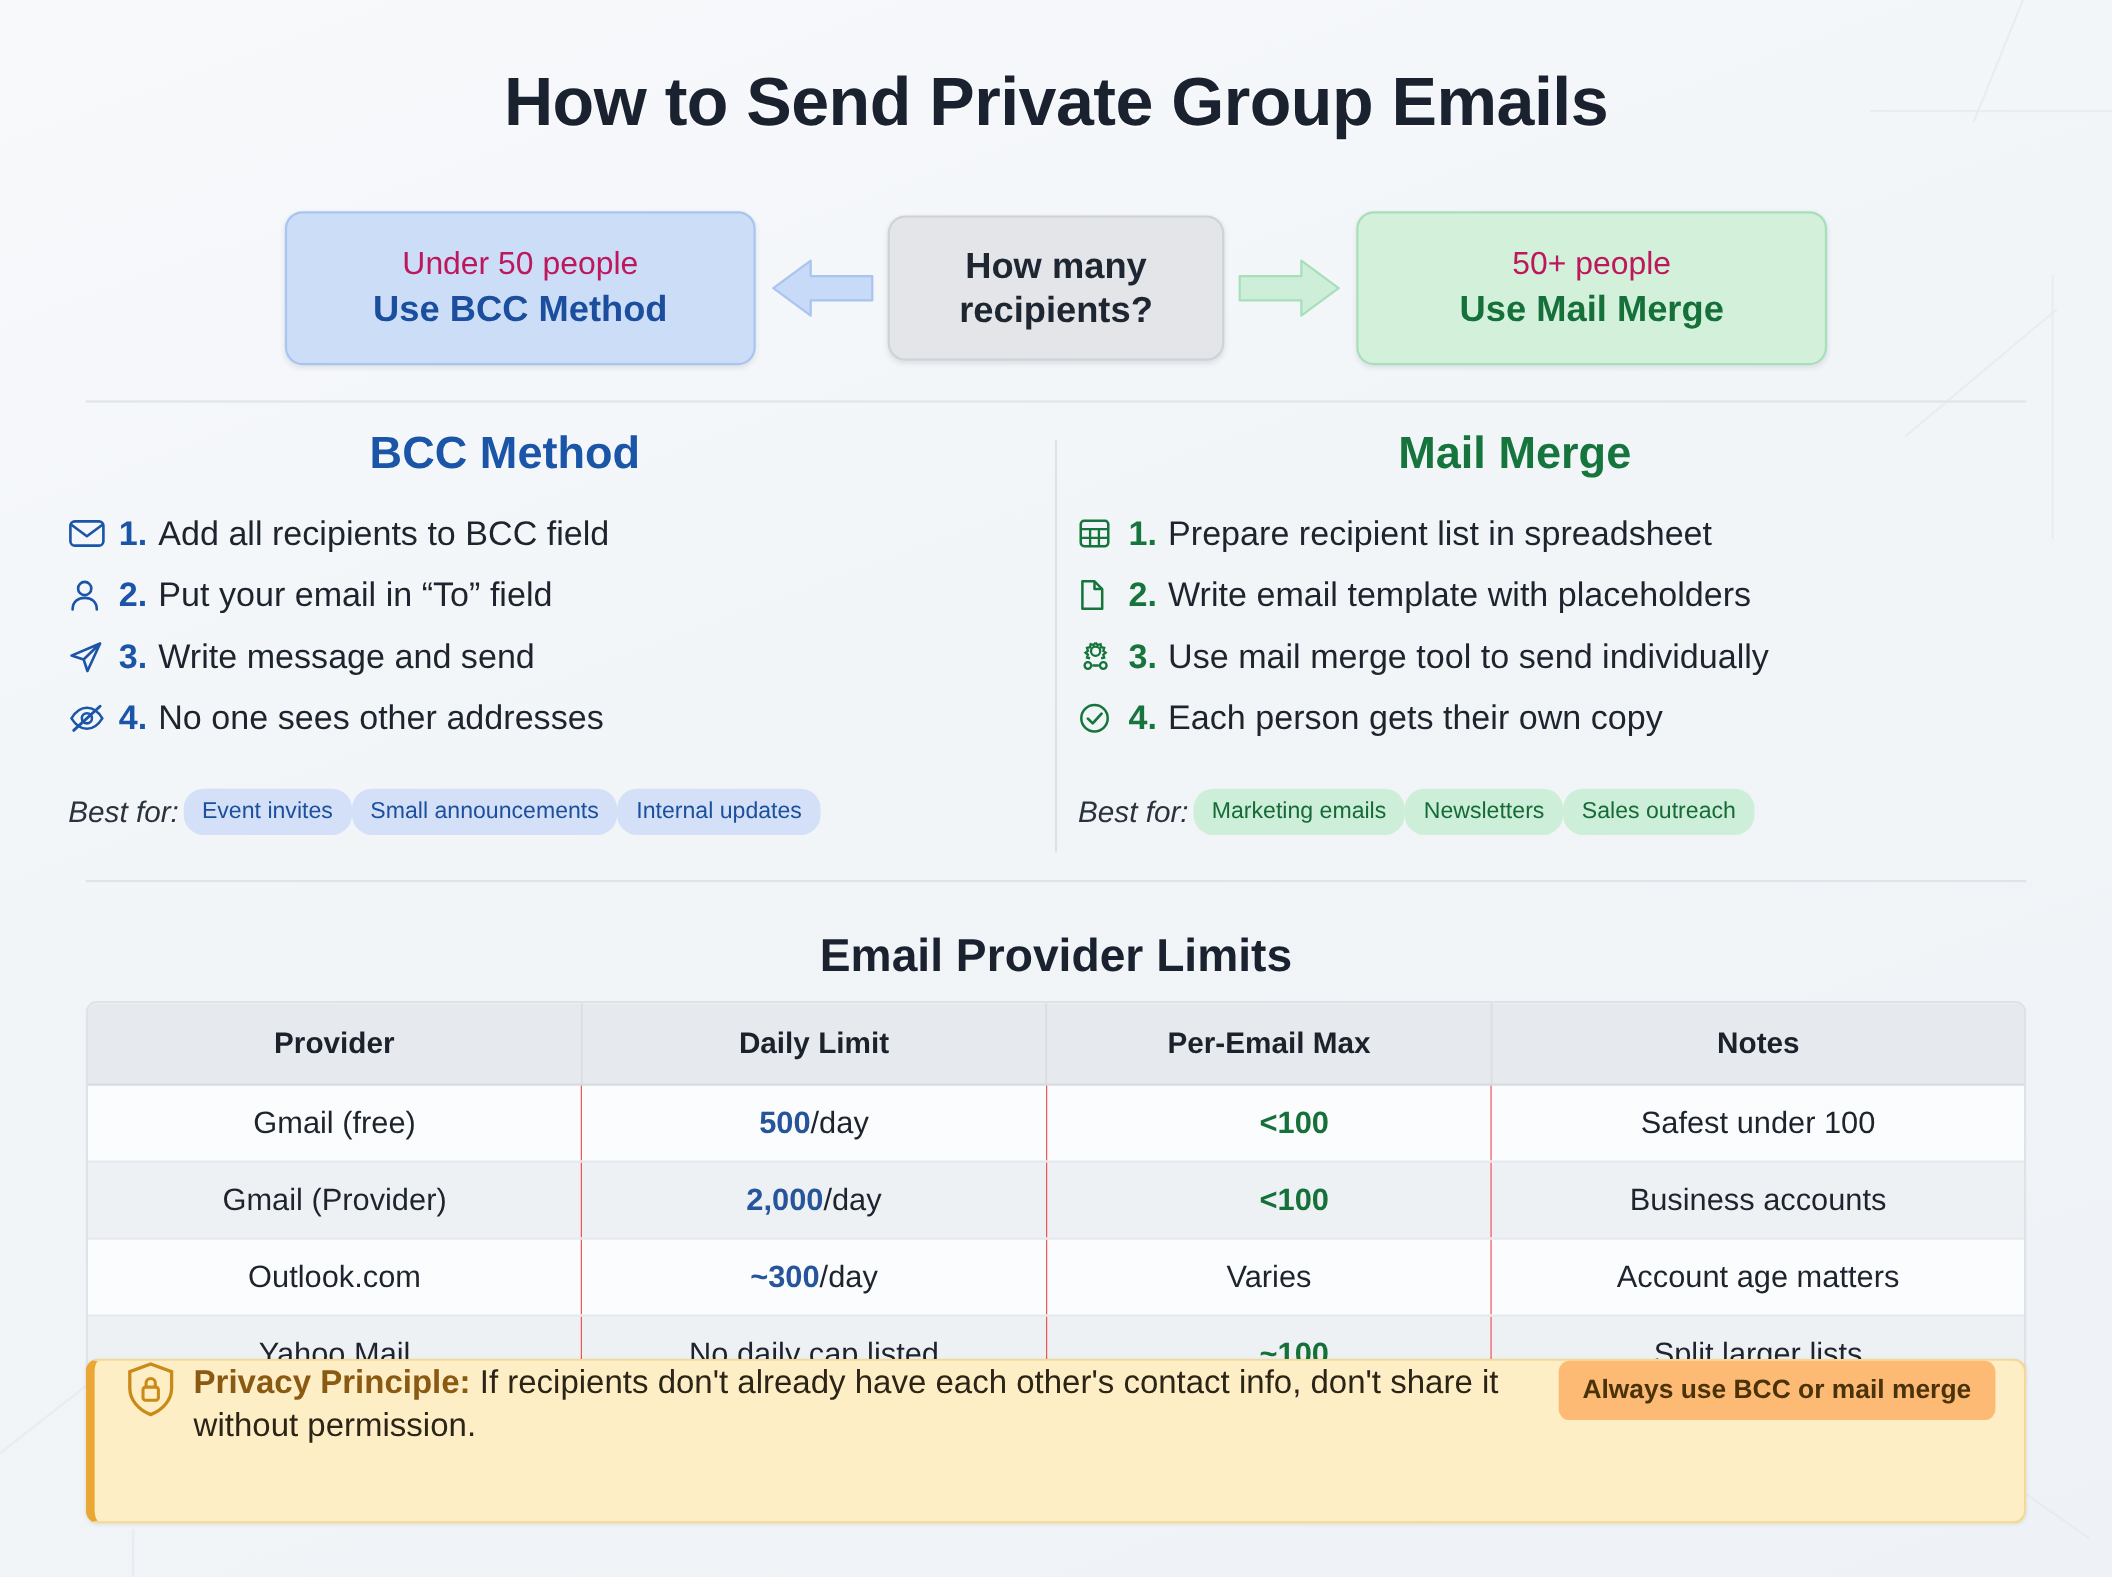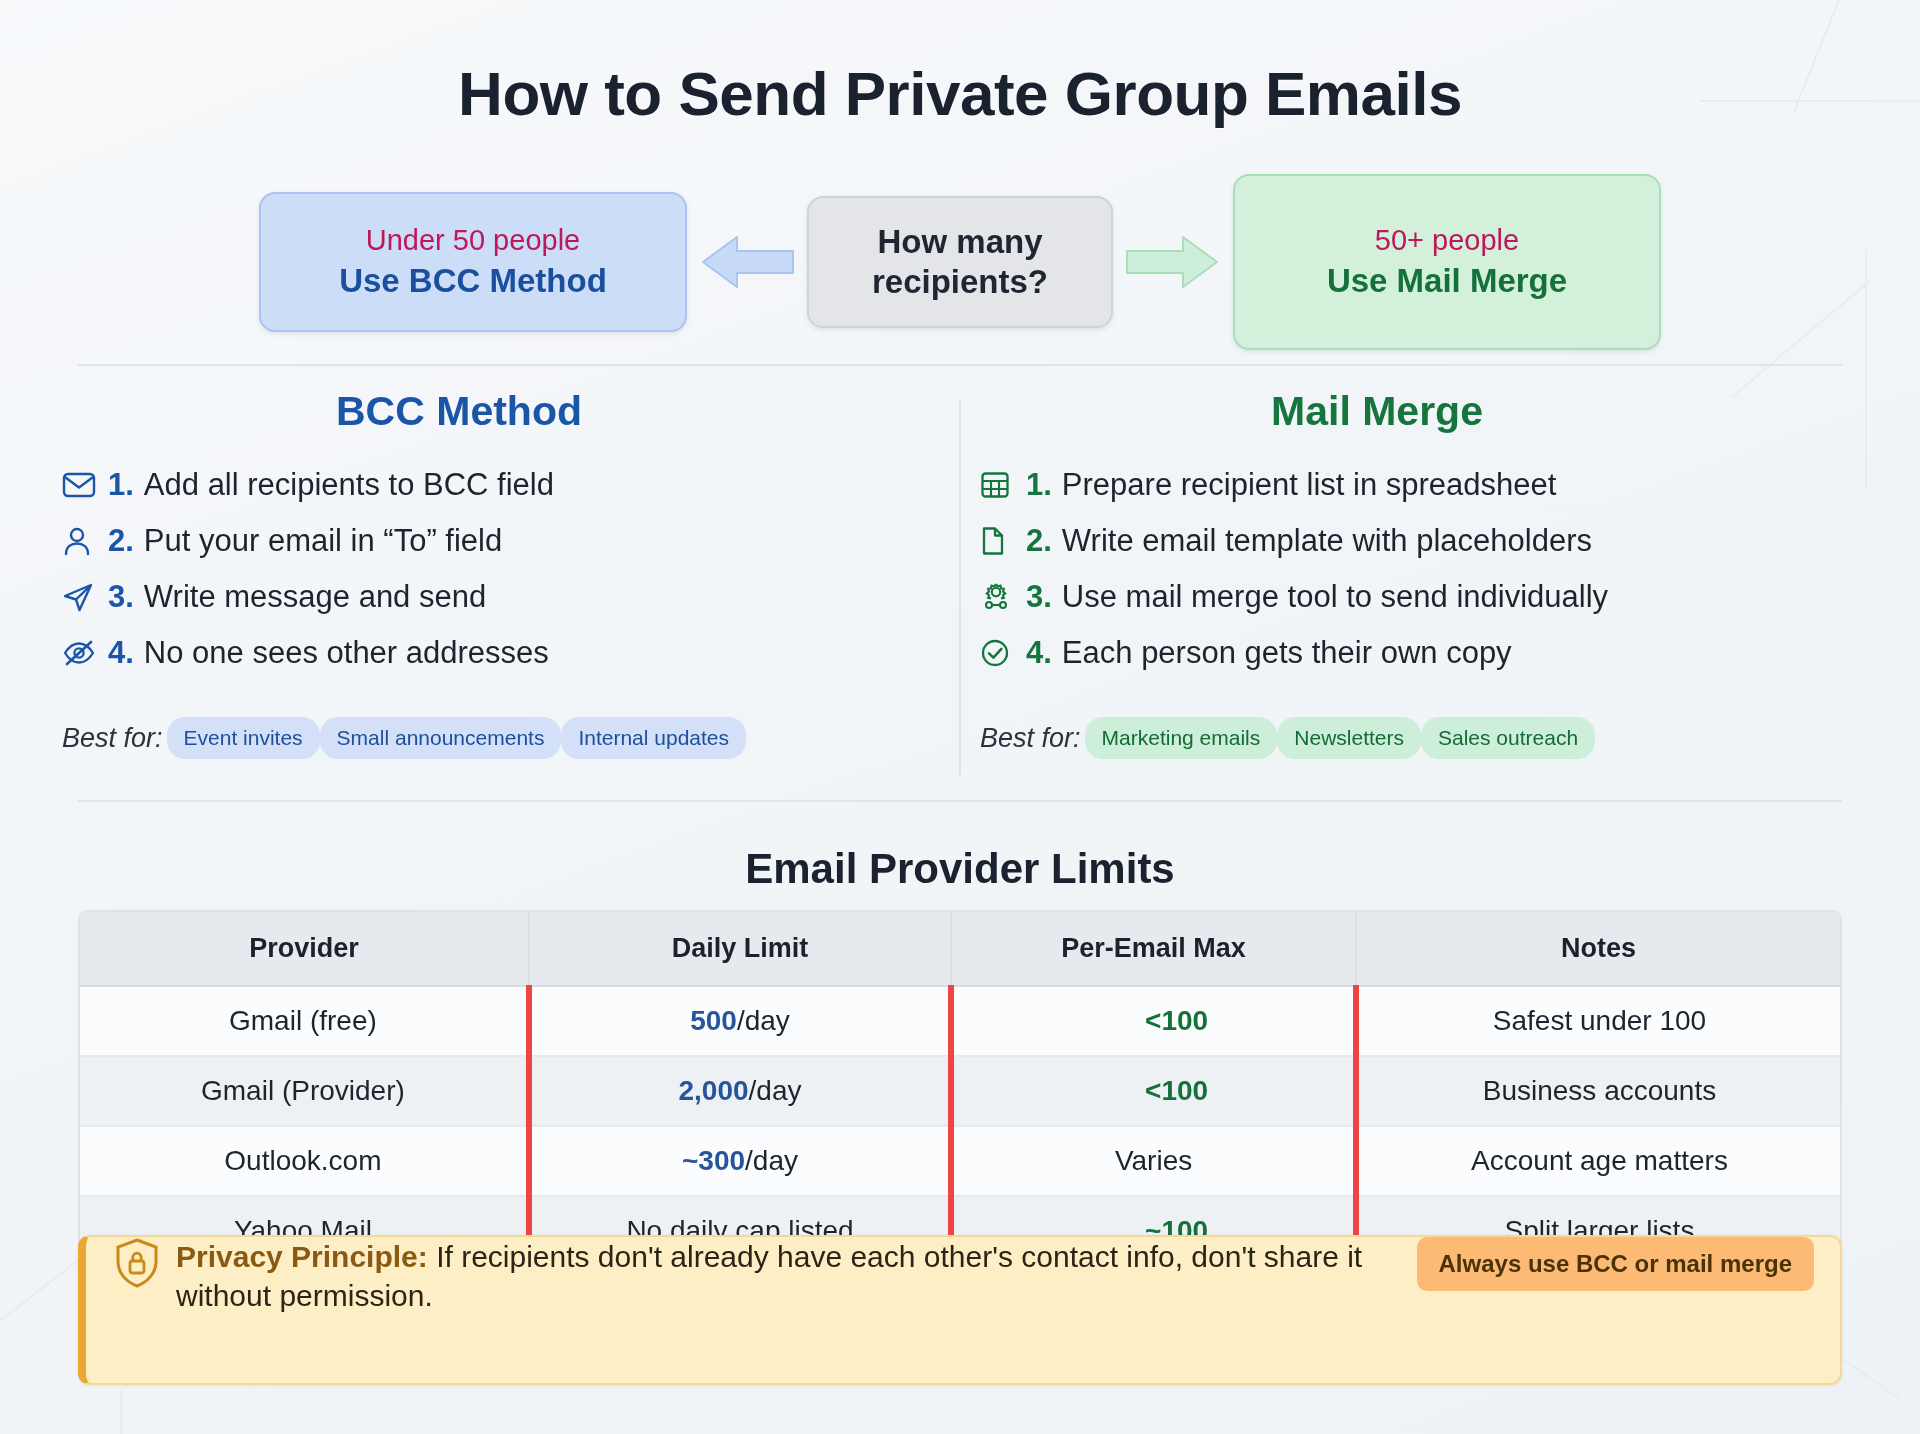--- a/index.html
+++ b/index.html
@@ -43,21 +43,21 @@
   }
   .box-left {
     width: 428px; height: 140px;
     background: #ccddf8; border: 2px solid #a9c4ef;
   }
   .box-mid {
     width: 306px; height: 132px;
     background: #e3e5e8; border: 2px solid #cfd3d8;
   }
   .box-right {
-    width: 428px; height: 176px;
+    width: 428px; height: 140px;
     background: #d2f0da; border: 2px solid #a8dfba;
   }
   .box-line1 { font-size: 29px; color: #be185d; font-weight: normal; line-height: 1.18; }
   .box-line2 { font-size: 33px; font-weight: bold; line-height: 1.18; margin-top: 4px; }
   .box-left .box-line2 { color: #1b4f9e; }
   .box-right .box-line2 { color: #15703a; }
   .box-mid .q1, .box-mid .q2 { font-size: 33px; font-weight: bold; color: #1e2632; line-height: 1.22; }
 
   .arrow-wrap { width: 120px; display: flex; align-items: center; justify-content: center; }
   .arrow { width: 100px; height: 58px; }
@@ -98,21 +98,21 @@
               background: #fff; }
   table { width: 100%; border-collapse: collapse; }
   th {
     background: #e6e9ed; font-size: 27px; font-weight: bold; color: #1b222c;
     padding: 21px 0; text-align: center; border-right: 2px solid #dcdfe4;
     border-bottom: 2px solid #d7dbe0;
   }
   th:last-child { border-right: none; }
   td {
     font-size: 28px; color: #1d242e; text-align: center;
-    padding: 18px 0; border-right: 6px solid #ef4444; border-bottom: 2px solid #e6e9ed;
+    padding: 18px 0; border-right: 1px solid #ef4444; border-bottom: 2px solid #e6e9ed;
   }
   td:last-child { border-right: none; }
   tbody tr:last-child td { border-bottom: none; }
   tbody tr:nth-child(odd)  { background: #fbfcfd; }
   tbody tr:nth-child(even) { background: #eef1f4; }
   .c-prov { width: 25.5%; }
   .c-daily { width: 24%; }
   .c-per { width: 23%; }
   .c-notes { width: 27.5%; }
   .em-blue  { color: #26559b; font-weight: bold; }

